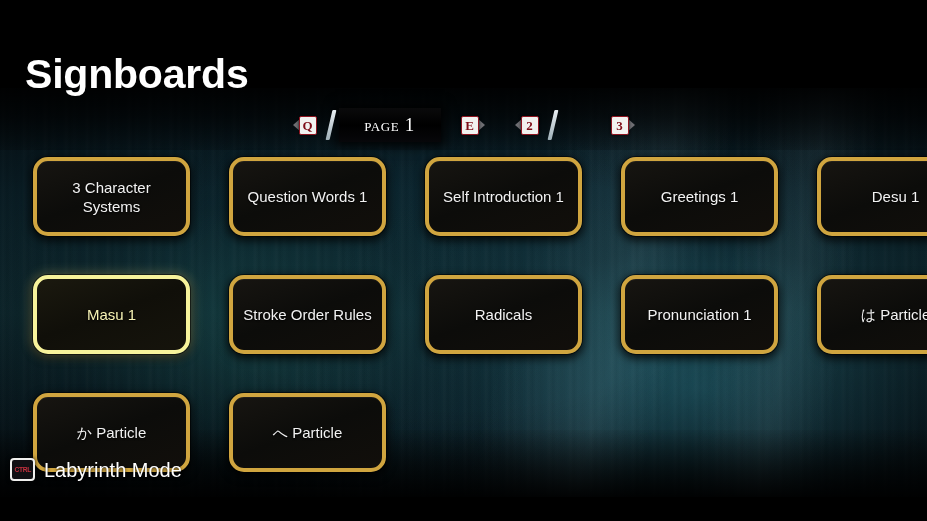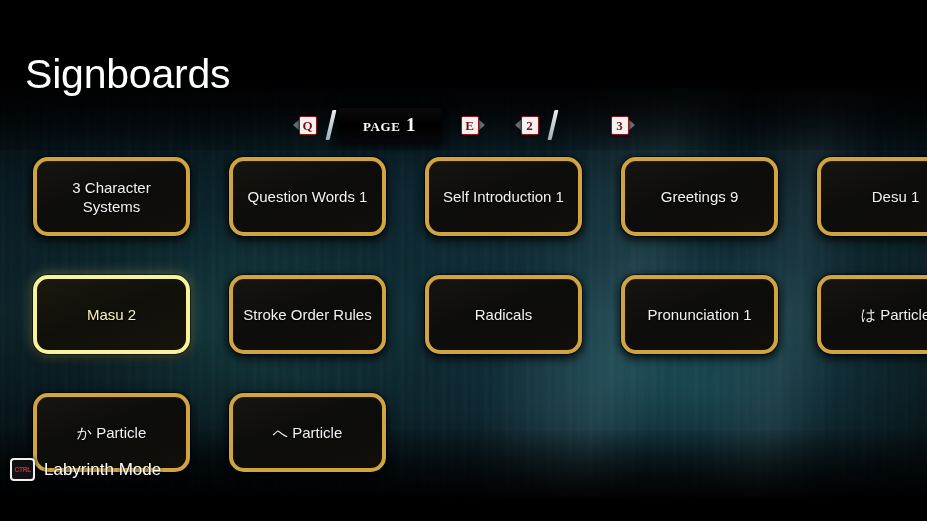--- a/index.html
+++ b/index.html
@@ -94,21 +94,21 @@
 
   
   .page-title {
     position: absolute;
     left: 25px;
     top: 22px;
     font-size: 41px;
     line-height: 50px;
     color: #ffffff;
     letter-spacing: -0.2px;
-    font-weight: 400;
+    font-weight: 700;
   }
 
   
   .nav-strip {
     position: absolute;
     left: 0;
     top: 106px;
     width: 927px;
     height: 38px;
     display: flex;
@@ -122,21 +122,21 @@
     display: flex;
     align-items: center;
     justify-content: center;
     padding: 0 22px;
     background: linear-gradient(180deg, #0a0a0b 0%, #000000 50%, #07070a 100%);
     box-shadow: 0 0 10px 4px rgba(0,0,0,0.85);
   }
   .nav-panel .nav-label {
     color: #ffffff;
     font-family: "Liberation Serif", serif;
-    font-weight: 700;
+    font-weight: 400;
     font-size: 19px;
     font-variant: small-caps;
     text-transform: lowercase;
     letter-spacing: 0.6px;
     white-space: nowrap;
   }
   .nav-panel.page   { width: 102px; padding: 0; }
   .nav-panel.section{ width: 176px; padding: 0; }
 
   .slash {
@@ -283,21 +283,21 @@
     font-family: "Liberation Sans", sans-serif;
     font-weight: 700;
     font-size: 7px;
     line-height: 7px;
     letter-spacing: -0.3px;
     color: #c4303e;
     transform: scale(0.95);
   }
   .footer-hint .footer-label {
     color: #ffffff;
-    font-size: 17px;
+    font-size: 20px;
     line-height: 20px;
     text-shadow: 0 1px 3px rgba(0,0,0,0.95);
   }
 </style>
 </head>
 <body>
 
 <div id="screen">
 
   <div class="scene"></div>
@@ -357,27 +357,27 @@
       <div class="tile">
         <span class="tile-label">3 Character Systems</span>
       </div>
       <div class="tile">
         <span class="tile-label">Question Words 1</span>
       </div>
       <div class="tile">
         <span class="tile-label">Self Introduction 1</span>
       </div>
       <div class="tile">
-        <span class="tile-label">Greetings 9</span>
+        <span class="tile-label">Greetings 1</span>
       </div>
       <div class="tile">
         <span class="tile-label">Desu 1</span>
       </div>
       <div class="tile selected">
-        <span class="tile-label">Masu 2</span>
+        <span class="tile-label">Masu 1</span>
       </div>
       <div class="tile">
         <span class="tile-label">Stroke Order Rules</span>
       </div>
       <div class="tile">
         <span class="tile-label">Radicals</span>
       </div>
       <div class="tile">
         <span class="tile-label">Pronunciation 1</span>
       </div>

